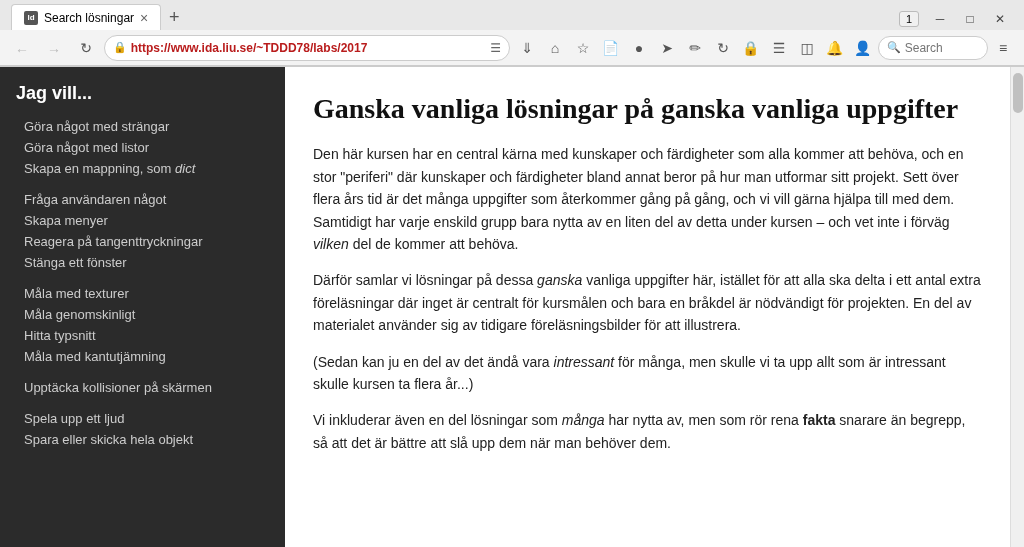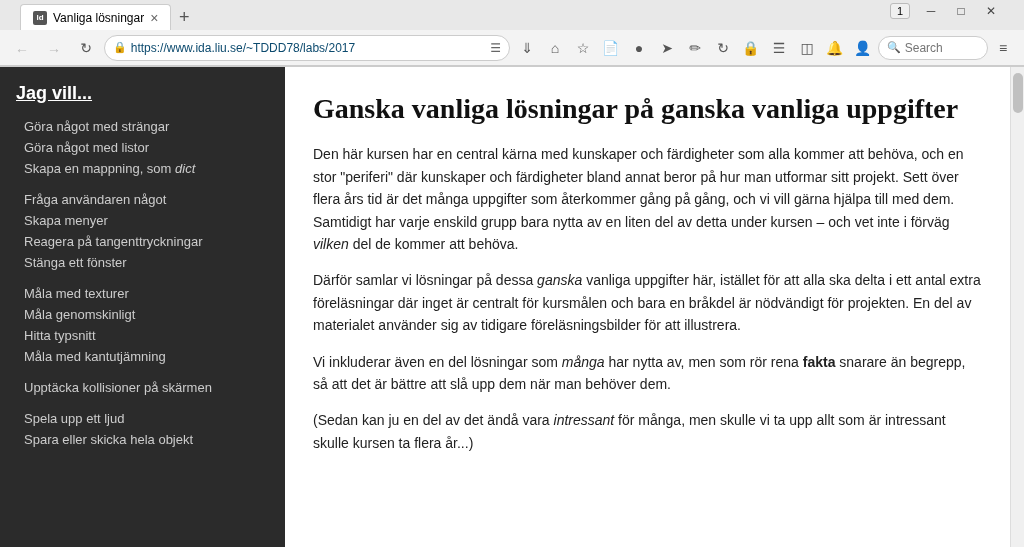--- a/index.html
+++ b/index.html
@@ -7,25 +7,25 @@
 
     
     .browser-chrome {
       background: #e8e8e8;
       border-bottom: 1px solid #ccc;
     }
 
     
     .title-bar {
       display: flex;
-      align-items: flex-start;
+      align-items: flex-end;
       justify-content: space-between;
       height: 30px;
       background: #e8e8e8;
-      padding: 0 20px;
+      padding: 0 11px;
     }
     .tab-bar {
       display: flex;
       align-items: flex-end;
       height: 30px;
       padding-top: 4px;
     }
     .tab {
       display: flex;
       align-items: center;
@@ -114,21 +114,21 @@
       align-items: center;
       background: #fff;
       border: 1px solid #ccc;
       border-radius: 14px;
       height: 26px;
       padding: 0 8px;
       gap: 4px;
       font-size: 12px;
     }
     .url-bar .lock-icon { color: #888; font-size: 11px; }
-    .url-text { flex: 1; color: #0c4a6e; font-size: 12px; }
+    .url-text { flex: 1; color: #b91c1c; font-size: 12px; font-weight: bold; }
     .url-bar-icons {
       display: flex;
       align-items: center;
       gap: 2px;
       color: #666;
       font-size: 12px;
     }
     .toolbar-icons {
       display: flex;
       align-items: center;
@@ -179,21 +179,20 @@
       background: #2b2b2b;
       color: #ddd;
       overflow-y: auto;
       padding: 16px 0;
     }
     .sidebar-title {
       font-size: 18px;
       font-weight: bold;
       color: #fff;
       padding: 0 16px 12px 16px;
-      text-decoration: underline;
     }
     .sidebar-item {
       display: block;
       padding: 3px 24px;
       font-size: 13px;
       color: #ccc;
       cursor: pointer;
       text-decoration: none;
     }
     .sidebar-item em { font-style: italic; }
@@ -254,21 +253,21 @@
 <body>
 
 <div class="browser-chrome">
 
   <div class="title-bar">
     <div class="tab-bar">
       <div class="tab">
         <div class="tab-favicon">
           <span>ld</span>
         </div>
-        <span class="tab-label">Vanliga lösningar</span>
+        <span class="tab-label">Search lösningar</span>
         <span class="tab-close">×</span>
       </div>
       <div class="new-tab-btn">+</div>
     </div>
     <div class="window-controls">
       <span class="tab-count">1</span>
       <button class="win-ctrl">─</button>
       <button class="win-ctrl">□</button>
       <button class="win-ctrl close">✕</button>
     </div>
@@ -337,24 +336,24 @@
 
     <p class="page-paragraph">
       Den här kursen har en central kärna med kunskaper och färdigheter som alla kommer att behöva, och en stor "periferi" där kunskaper och färdigheter bland annat beror på hur man utformar sitt projekt. Sett över flera års tid är det många uppgifter som återkommer gång på gång, och vi vill gärna hjälpa till med dem. Samtidigt har varje enskild grupp bara nytta av en liten del av detta under kursen – och vet inte i förväg <em>vilken</em> del de kommer att behöva.
     </p>
 
     <p class="page-paragraph">
       Därför samlar vi lösningar på dessa <em>ganska</em> vanliga uppgifter här, istället för att alla ska delta i ett antal extra föreläsningar där inget är centralt för kursmålen och bara en bråkdel är nödvändigt för projekten. En del av materialet använder sig av tidigare föreläsningsbilder för att illustrera.
     </p>
 
     <p class="page-paragraph">
+      (Sedan kan ju en del av det ändå vara <em>intressant</em> för många, men skulle vi ta upp allt som är intressant skulle kursen ta flera år...)
+    </p>
+
+    <p class="page-paragraph">
       Vi inkluderar även en del lösningar som <em>många</em> har nytta av, men som rör rena <strong>fakta</strong> snarare än begrepp, så att det är bättre att slå upp dem när man behöver dem.
     </p>
-
-    <p class="page-paragraph">
-      (Sedan kan ju en del av det ändå vara <em>intressant</em> för många, men skulle vi ta upp allt som är intressant skulle kursen ta flera år...)
-    </p>
   </div>
 
   <div class="scrollbar-track">
     <div class="scrollbar-thumb"></div>
   </div>
 </div>
 
 </body></html>

